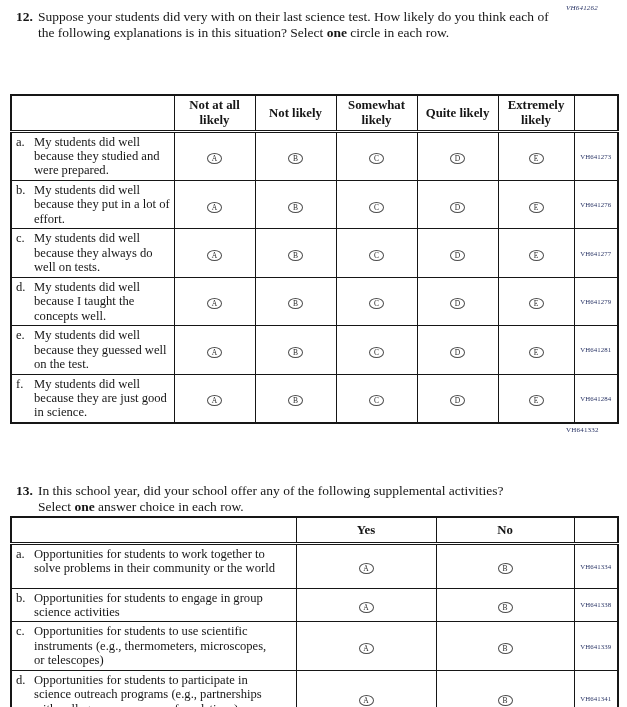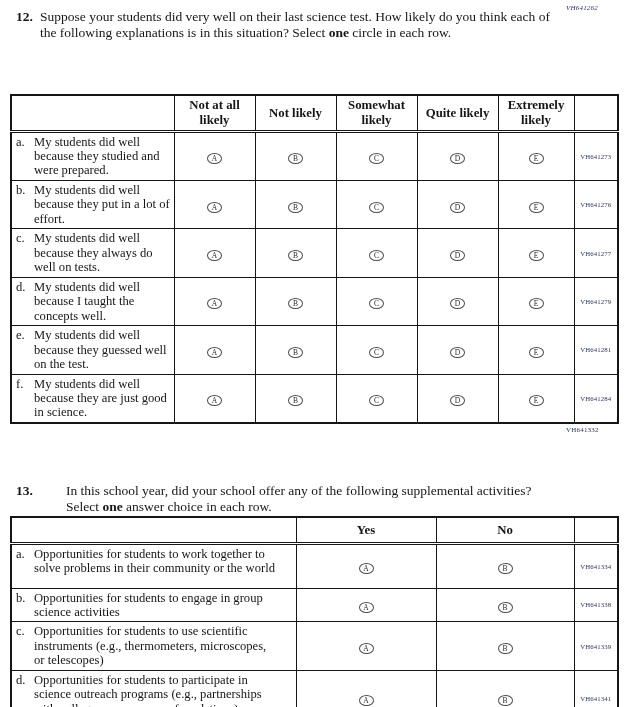--- a/index.html
+++ b/index.html
@@ -15,21 +15,21 @@
     position: relative;
     overflow: hidden;
     font-family: "Liberation Serif", serif;
     color: var(--ink);
   }
   .question {
     position: absolute;
     font-size: 13.5px;
     line-height: 1.22;
   }
-  .q-flex { display: flex; justify-content: space-between; }
+  .q-flex { display: flex; }
   .qnum {
     font-weight: bold;
     width: 22px;
     flex: 0 0 22px;
   }
   .qtext { flex: 1; }
   .vh-code {
     position: absolute;
     font-size: 7px;
     color: var(--code);
@@ -95,21 +95,21 @@
   }
 </style>
 </head>
 <body>
 
 <div class="vh-code" style="top:4px; left:566px;font-style:italic;">VH641262</div>
 
 <div class="question" style="top:9px; left:16px; width:540px;">
   <div class="q-flex">
     <span class="qnum">12.</span>
-    <span class="qtext" style="max-width:516px;"><span>Suppose your students did very well on their last science test. How likely do you think each of the following explanations is in this situation? Select </span><b>one</b><span> circle in each row.</span></span>
+    <span class="qtext" style="max-width:516px;"><span>Suppose your students did very with on their last science test. How likely do you think each of the following explanations is in this situation? Select </span><b>one</b><span> circle in each row.</span></span>
   </div>
 </div>
 
 <table id="t1" style="top:70px; left:10px; width:607px;">
   <colgroup>
     <col style="width:163px">
       <col style="width:81px">
       <col style="width:81px">
       <col style="width:81px">
       <col style="width:81px">

